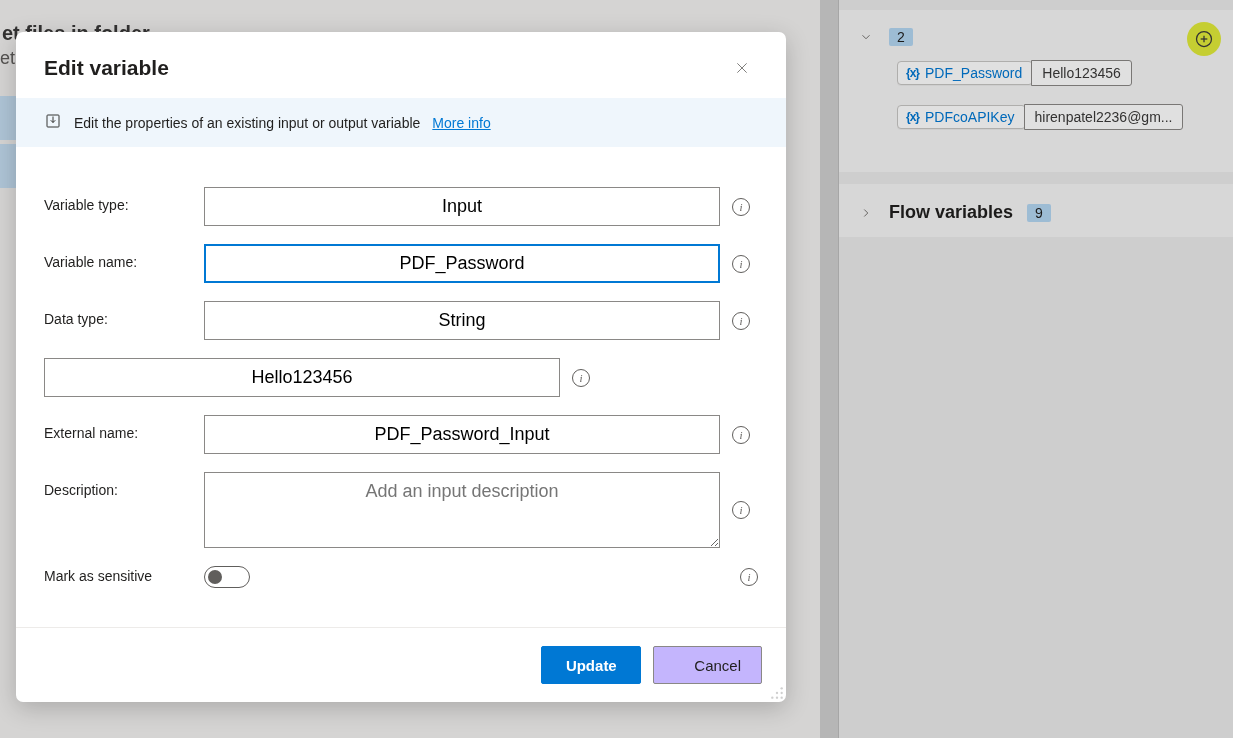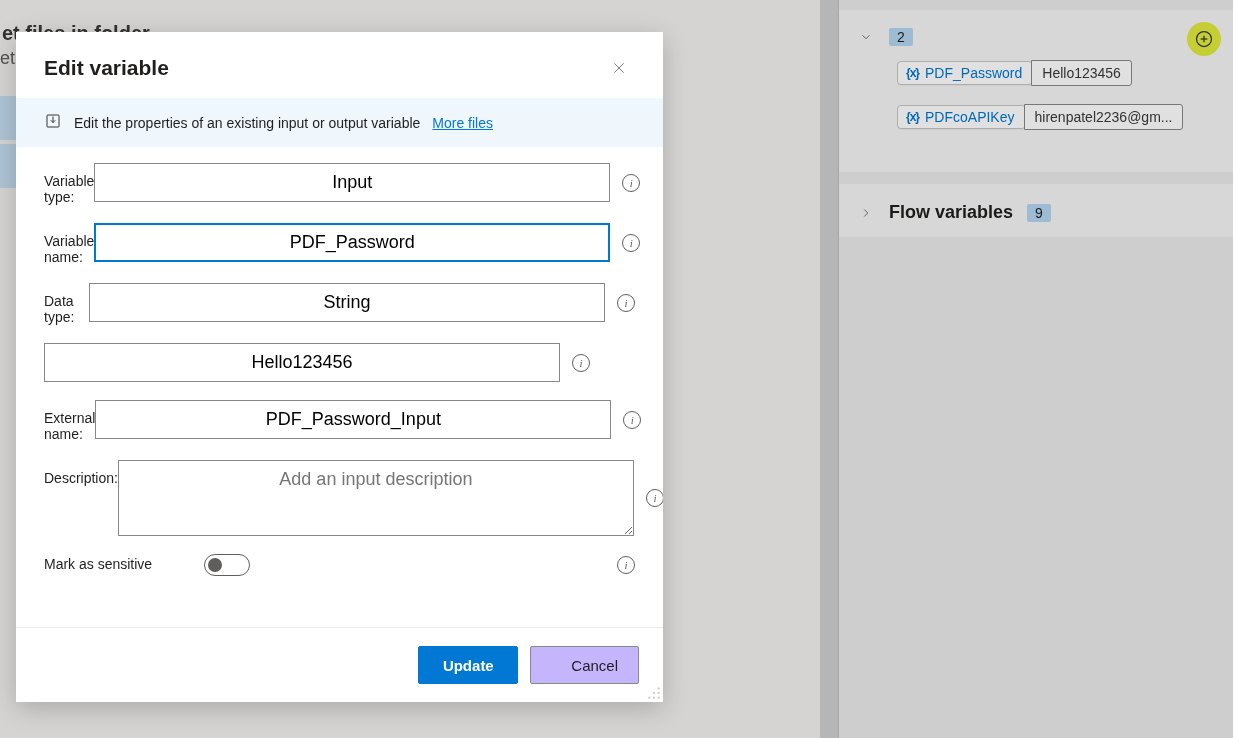--- a/index.html
+++ b/index.html
@@ -160,25 +160,25 @@
   }
 
   
   .dim {
     position: absolute; inset: 0;
     background: rgba(0,0,0,0.12);
   }
   .dialog {
     position: absolute;
     left: 16px; top: 32px;
-    width: 647px;
+    width: 770px;
     height: 670px;
     background: #fff;
     box-shadow: 0 6px 24px rgba(0,0,0,0.2);
-    border-radius: 0;
+    border-radius: 7px;
     display: flex;
     flex-direction: column;
   }
   .dlg-header {
     display: flex;
     align-items: center;
     justify-content: space-between;
     padding: 20px 28px 14px 28px;
   }
   .dlg-title {
@@ -203,21 +203,21 @@
     color: #201f1e;
   }
   .info-bar .link {
     color: var(--blue-strong);
     text-decoration: underline;
     cursor: pointer;
   }
   .info-bar svg { width: 18px; height: 18px; stroke: #201f1e; fill: none; stroke-width: 1.2; }
 
   .dlg-body {
-    padding: 16px 28px 0 28px;
+    padding: 40px 28px 0 28px;
     flex: 1;
     overflow: auto;
   }
   .form-row {
     display: flex;
     align-items: flex-start;
     margin-bottom: 18px;
   }
   .form-label {
     width: 160px;
@@ -382,21 +382,21 @@
 
   <div class="info-bar">
     <span>
       <svg viewBox="0 0 24 24">
         <rect x="4" y="4" width="16" height="16" rx="1"></rect>
         <polyline points="9 11 12 14 15 11"></polyline>
         <line x1="12" y1="6" x2="12" y2="14"></line>
       </svg>
     </span>
     <span>Edit the properties of an existing input or output variable</span>
-    <span class="link">More files</span>
+    <span class="link">More info</span>
   </div>
 
   <div class="dlg-body">
 
     <div class="form-row">
       <div class="form-label">Variable type:</div>
       <div class="form-field">
         <input class="form-input" type="text" value="Input" style="">
         <span class="info-ico">i</span>
       </div>

